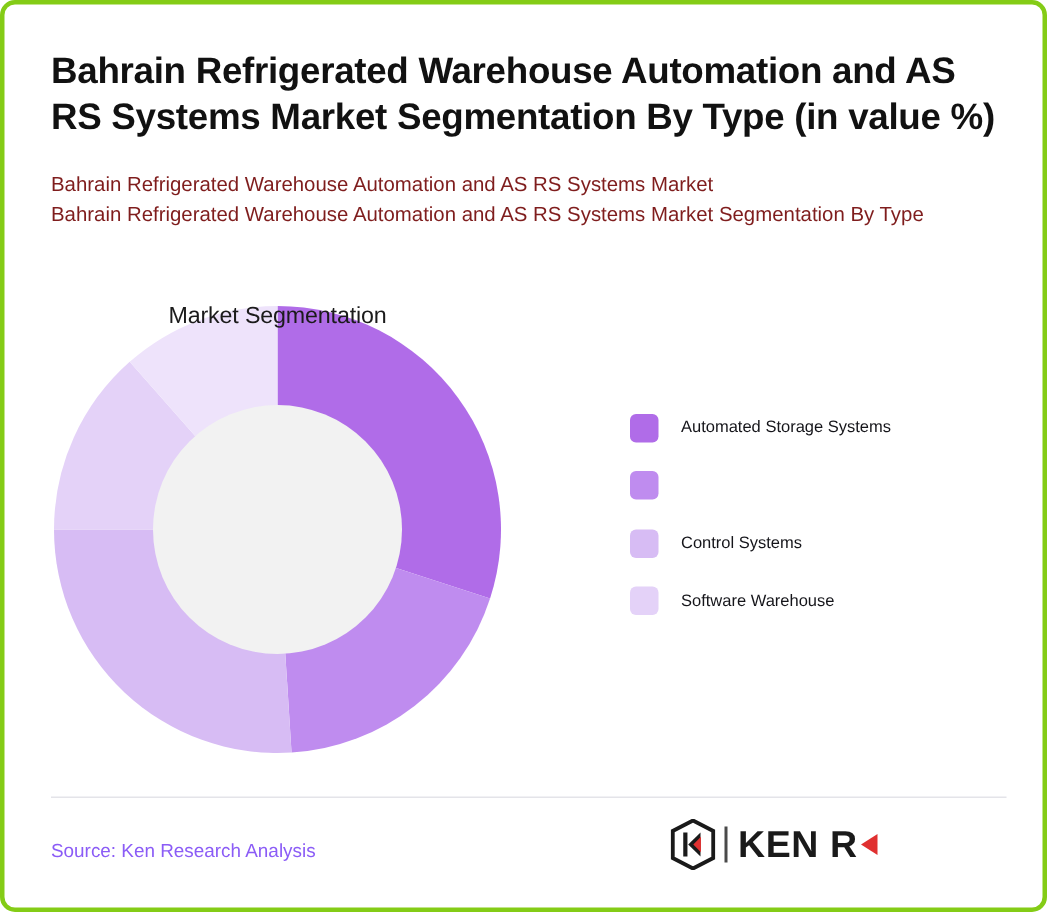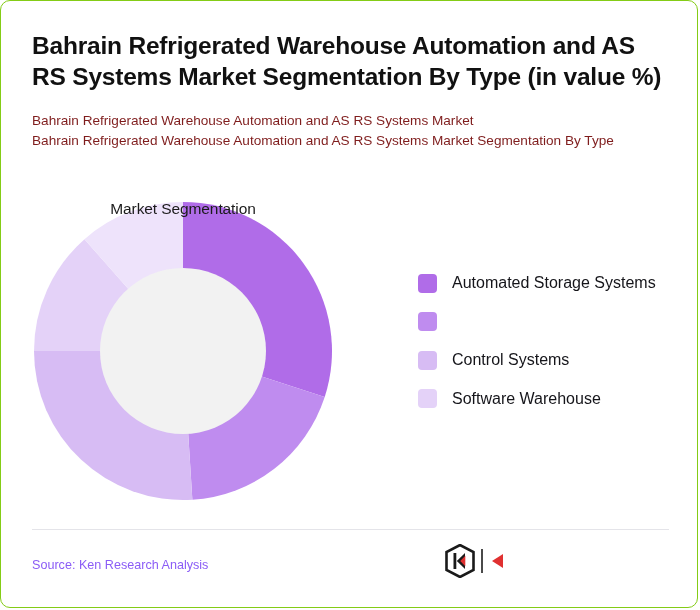--- a/index.html
+++ b/index.html
@@ -13,21 +13,21 @@
     font-family: "Liberation Sans", sans-serif;
     -webkit-font-smoothing: antialiased;
   }
   #card {
     position: absolute;
     left: 0;
     top: 0;
     width: 698px;
     height: 608px;
     background: #ffffff;
-    border: 1px solid #84cc16;
+    border: 3px solid #84cc16;
     border-radius: 10px;
     box-sizing: border-box;
     overflow: hidden;
   }
   #chart-title {
     position: absolute;
     left: 31px;
     top: 29px;
     width: 640px;
     font-size: 24.5px;
@@ -86,21 +86,21 @@
     height: 38.5px;
   }
   .legend-swatch {
     width: 19px;
     height: 19px;
     border-radius: 4px;
     flex: 0 0 auto;
   }
   .legend-label {
     margin-left: 15px;
-    font-size: 16px;
+    font-size: 11px;
     color: #15151a;
     white-space: nowrap;
   }
 
   
   #footer-divider {
     position: absolute;
     left: 31px;
     top: 528px;
     width: 637px;
@@ -193,19 +193,20 @@
 
   <div id="brand-logo">
     <svg id="brand-mark" width="30" height="34" viewBox="0 0 30 34">
       <path d="M15 1 L28.5 8 L28.5 26 L15 33 L1.5 26 L1.5 8 Z" fill="none" stroke="#1a1a1a" stroke-width="2.6"></path>
       <rect x="8.5" y="9" width="2.8" height="16" fill="#1a1a1a"></rect>
       <path d="M11.8 17 L20 9 L20 25 Z" fill="#1a1a1a"></path>
       <path d="M20.3 11.8 L20.3 22.2 L15.2 17 Z" fill="#e03030"></path>
     </svg>
     <div id="brand-divider"></div>
     <div id="brand-wordmark">
+      <span class="wordmark-part">KEN R</span>
       <svg id="brand-tri" width="13" height="16" viewBox="0 0 13 16">
         <path d="M12 1 L12 15 L1 8 Z" fill="#e03030"></path>
       </svg>
     </div>
   </div>
 
 </div>
 
 </body></html>

